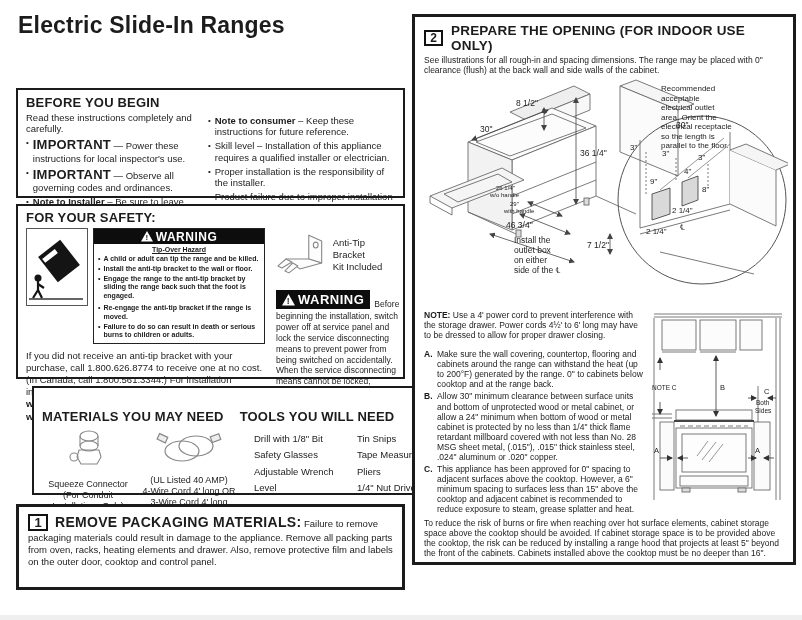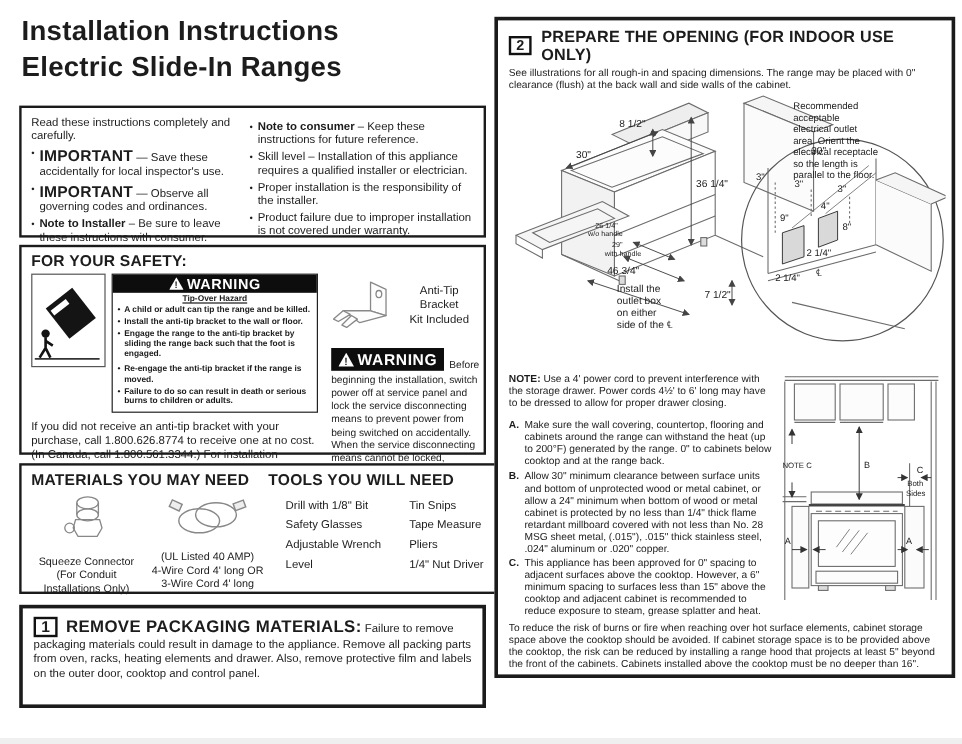--- a/index.html
+++ b/index.html
@@ -29,29 +29,29 @@
   .srow{display:flex;gap:5px;}
   .hazimg{width:60px;height:76px;border:1px solid #555;position:relative;background:#fff;flex:none;}
   .wpanel{width:170px;border:1px solid #222;flex:none;}
   .wbar{background:#0d0d0d;color:#fff;display:flex;align-items:center;justify-content:center;gap:3px;font-weight:bold;font-size:12px;height:15px;letter-spacing:.5px;}
   .wbody{padding:2px 4px 3px 4px;}
   .hztitle{text-align:center;font-size:7px;font-weight:bold;text-decoration:underline;margin-bottom:1px;}
   .hzb{font-size:7px;font-weight:bold;line-height:1.22;display:flex;gap:3px;margin-top:1.5px;}
   .contact{font-size:9.5px;line-height:1.28;margin-top:6px;width:240px;}
   .sright{width:128px;}
   .bracket-row{display:flex;align-items:center;gap:3px;margin-top:4px;}
-  .bracket-cap{font-size:9.5px;text-align:center;line-height:1.25;white-space:pre-line;}
+  .bracket-cap{font-size:9.5px;text-align:left;line-height:1.25;white-space:pre-line;}
   .w2{margin-top:12px;}
   .w2row{display:flex;align-items:flex-end;gap:4px;}
   .wbar2{background:#0d0d0d;color:#fff;font-weight:bold;font-size:13px;padding:2px 6px;display:flex;gap:3px;align-items:center;letter-spacing:.5px;}
   .w2lead{font-size:8.5px;}
   .w2text{font-size:8.5px;line-height:1.28;margin-top:2px;}
 
   
-  #materials-box{left:16px;top:386px;width:455px;height:109px;padding:4px 8px;}
+  #materials-box{left:32px;top:386px;width:455px;height:109px;padding:21px 8px;}
   .mt-titles{display:flex;gap:16px;}
   .mat-flex{display:flex;margin-top:3px;}
   .mat-item{text-align:center;width:92px;}
   .mat-item.wide{width:110px;}
   .cap{font-size:9px;line-height:1.2;white-space:pre-line;margin-top:2px;}
   .tools{display:flex;gap:8px;margin-left:10px;margin-top:6px;}
   .tool-col{width:95px;}
   .tool-col div{font-size:9.5px;line-height:1.2;margin-bottom:5px;}
 
   
@@ -84,31 +84,31 @@
   .dims{font-size:6px;}
   .fvt{font-size:7.5px;}
   .fvs{font-size:6.5px;}
 </style>
 </head>
 <body>
 
 <div class="page">
 
   <div class="title">
-    <div>Installation Instructions</div>
     <div>Electric Slide-In Ranges</div>
   </div>
 
   <div class="box" id="before-box">
+    <div class="box-title">BEFORE YOU BEGIN</div>
     <div class="before-cols">
       <div class="bcol-l">
         <div class="small">Read these instructions completely and carefully.</div>
         <div class="bullet">
           <span class="dot">•</span>
-          <div><span class="imp">IMPORTANT</span><span> — Save these accidentally for local inspector's use.</span></div>
+          <div><span class="imp">IMPORTANT</span><span> — Power these instructions for local inspector's use.</span></div>
         </div>
         <div class="bullet">
           <span class="dot">•</span>
           <div><span class="imp">IMPORTANT</span><span> — Observe all governing codes and ordinances.</span></div>
         </div>
         <div class="bullet">
           <span class="dot">•</span>
           <div><span class="bhead">Note to Installer</span><span> – Be sure to leave these instructions with consumer.</span></div>
         </div>
       </div>

